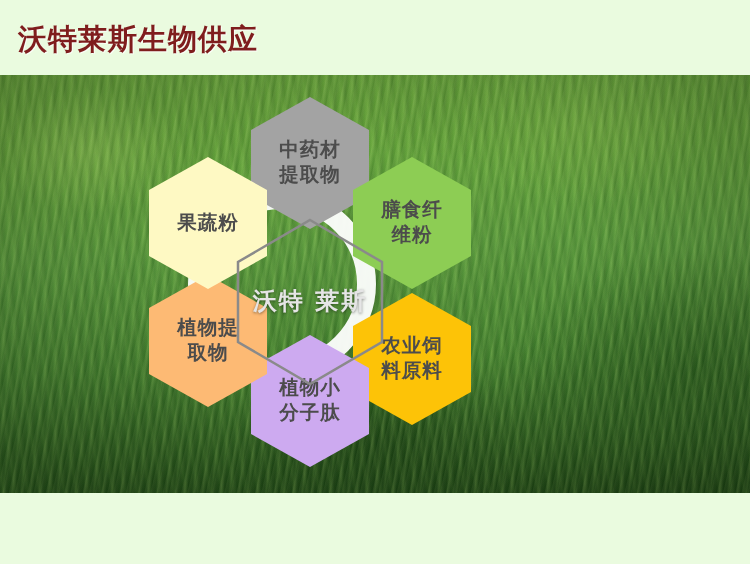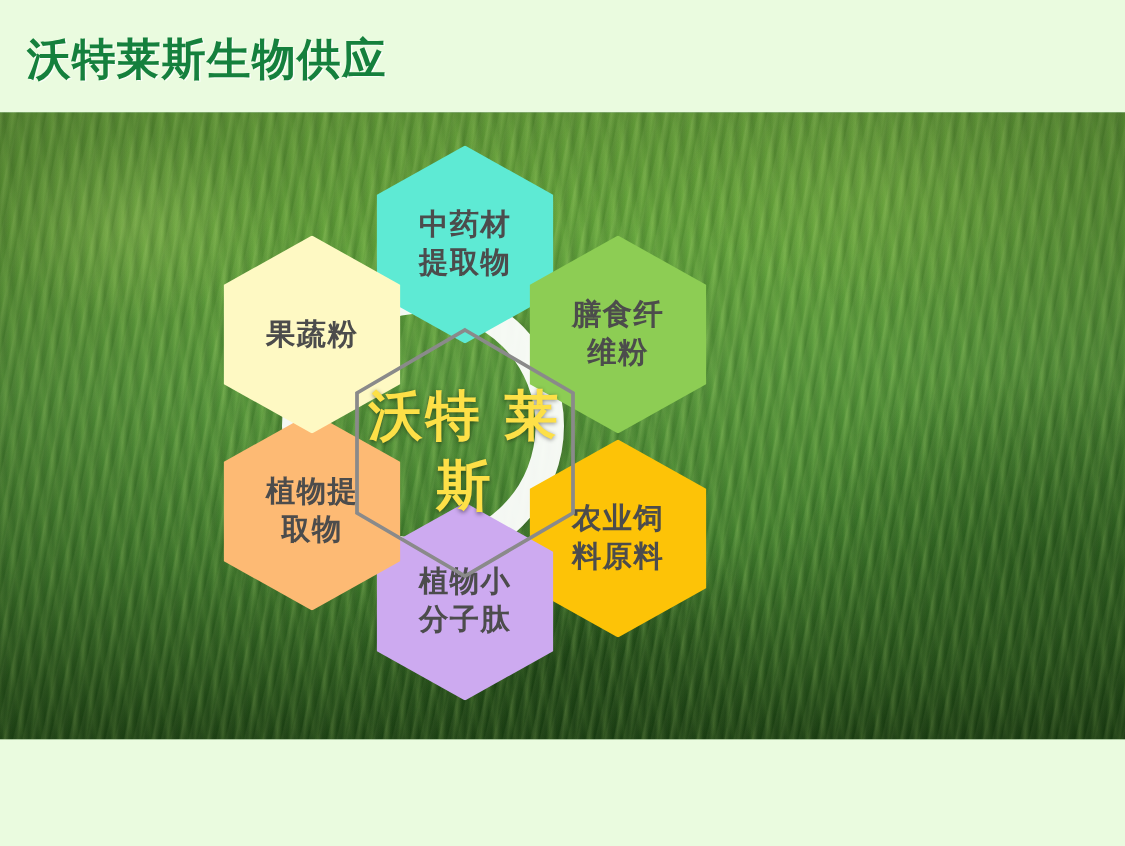--- a/index.html
+++ b/index.html
@@ -28,21 +28,21 @@
     width: 750px;
     height: 75px;
     background: #eafbdf;
   }
   .page-title {
     position: absolute;
     left: 18px;
     top: 20px;
     font-size: 29px;
     font-weight: bold;
-    color: #15803d;
+    color: #7f1d1d;
     letter-spacing: 1px;
     text-shadow: 1px 1px 0 rgba(255,255,255,0.75);
     white-space: nowrap;
   }
 
   
   .photo {
     position: absolute;
     left: 0;
     top: 75px;
@@ -128,21 +128,21 @@
     justify-content: center;
     text-align: center;
     font-size: 19.5px;
     font-weight: bold;
     color: #4c4c4c;
     line-height: 1.28;
     letter-spacing: 1px;
   }
   .hex span { display: block; }
 
-  .hex-tcm    { left: 126px; top:  12px; background: #5eead4; }
+  .hex-tcm    { left: 126px; top:  12px; background: #a3a3a3; }
   .hex-fiber  { left: 228px; top:  72px; background: #8dcd54; }
   .hex-feed   { left: 228px; top: 208px; background: #fdc307; }
   .hex-pep    { left: 126px; top: 250px; background: #cdaaf0; }
   .hex-plant  { left:  24px; top: 190px; background: #fdba74; }
   .hex-fruit  { left:  24px; top:  72px; background: #fef9c3; }
 
   .hex-center {
     position: absolute;
     left: 110px;
     top: 133px;
@@ -153,23 +153,23 @@
     align-items: center;
     justify-content: center;
     text-align: center;
   }
   .hex-center svg {
     position: absolute;
     inset: 0;
   }
   .center-label {
     position: relative;
-    font-size: 36px;
+    font-size: 24px;
     font-weight: bold;
-    color: #fde047;
+    color: #e5e5e5;
     line-height: 1.3;
     letter-spacing: 2px;
     text-shadow: 0 1px 3px rgba(0,0,0,0.45);
   }
 
   
   .bottom-pad {
     position: absolute;
     left: 0;
     top: 493px;

